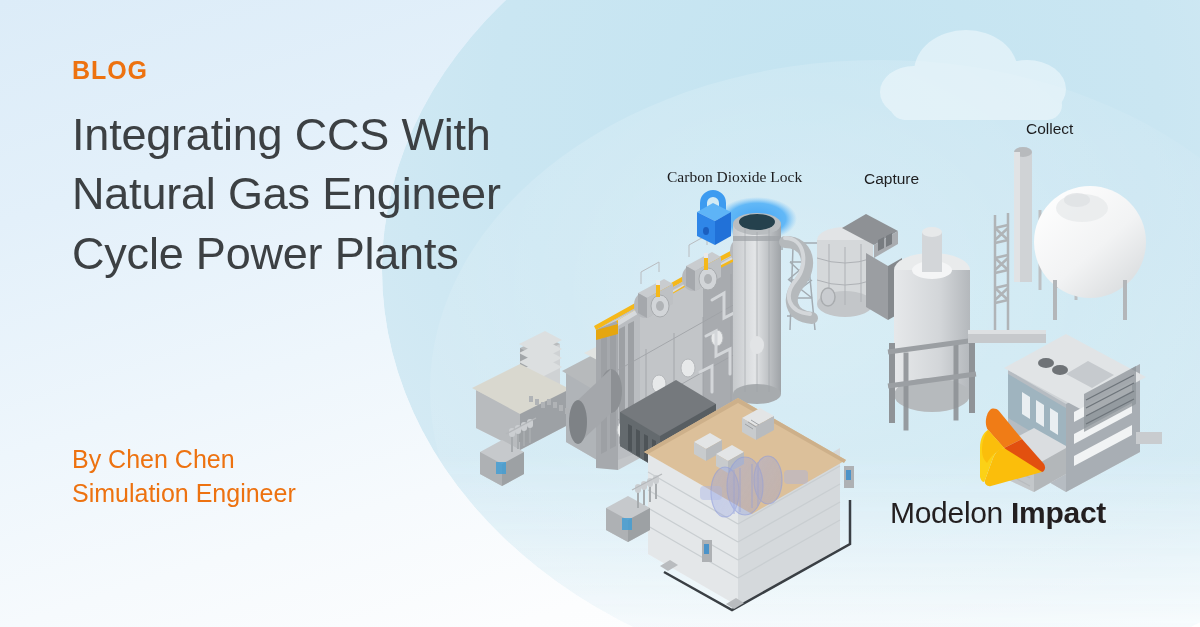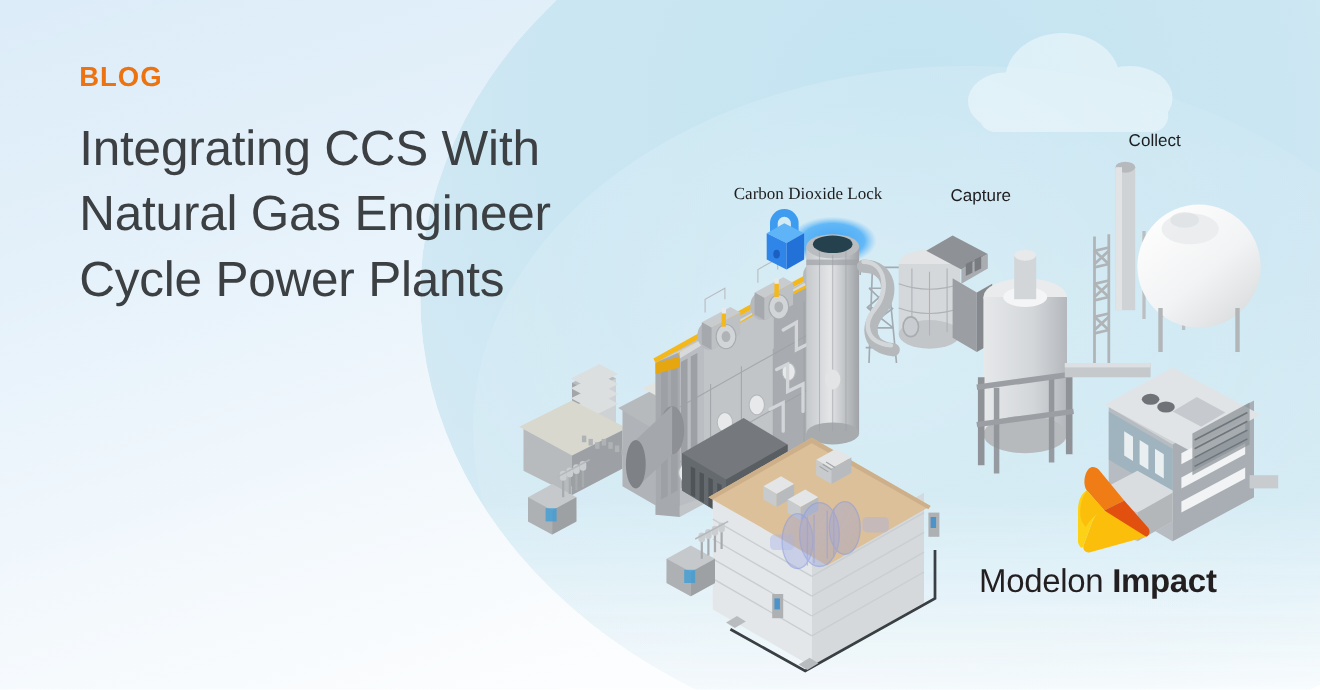--- a/index.html
+++ b/index.html
@@ -82,21 +82,21 @@
   }
   .lbl-co2     { left:667px; top:168px;font-family:Liberation Serif, serif; }
   .lbl-capture { left:864px; top:170px; }
   .lbl-collect { left:1026px;top:120px;text-align:center; }
 
   
   #scene { position:absolute; left:0; top:0; width:1200px; height:627px; }
 
   
   .logo {
-    position:absolute; left:878px; top:424px; width:240px; height:130px;
+    position:absolute; left:878px; top:408px; width:240px; height:130px;
   }
   .logo-mark { position:absolute; left:82px; top:0px; width:86px; height:80px; }
   .logo-text {
     position:absolute; left:0; top:88px; width:240px;
     text-align:center; font-size:30px; color:#231f20; letter-spacing:-.3px;
   }
   .logo-text b { font-weight:bold; }
   .logo-text span { font-weight:400; }
 </style>
 </head>
@@ -527,20 +527,24 @@
         <path d="M632 490 L662 474" stroke="#b5b8bb" stroke-width="1.4" fill="none"></path>
       </g>
     </g>
   </svg>
 
   <div class="text-col">
     <div class="kicker">BLOG</div>
     <h1 class="headline">Integrating CCS With Natural Gas Engineer Cycle Power Plants</h1>
   </div>
 
+  <div class="byline">
+    <div>By Chen Chen</div>
+    <div>Simulation Engineer</div>
+  </div>
 
   <div class="lbl lbl-co2">Carbon Dioxide Lock</div>
   <div class="lbl lbl-capture">Capture</div>
   <div class="lbl lbl-collect">Collect</div>
 
   <div class="logo">
     <svg class="logo-mark" viewBox="0 0 86 80">
       <path d="M30 2 C32 0 36 0 39 3 L62 31 L44 40 L28 22 C24 16 26 6 30 2 Z" fill="#F07C16"></path>
       <path d="M62 31 L84 56 C86 59 85 63 82 64 L60 56 L44 40 Z" fill="#E2500F"></path>
       <path d="M44 40 L82 64 L31 78 C27 79 24 76 25 72 L33 50 C36 43 40 40 44 40 Z" fill="#FBBE0B"></path>

